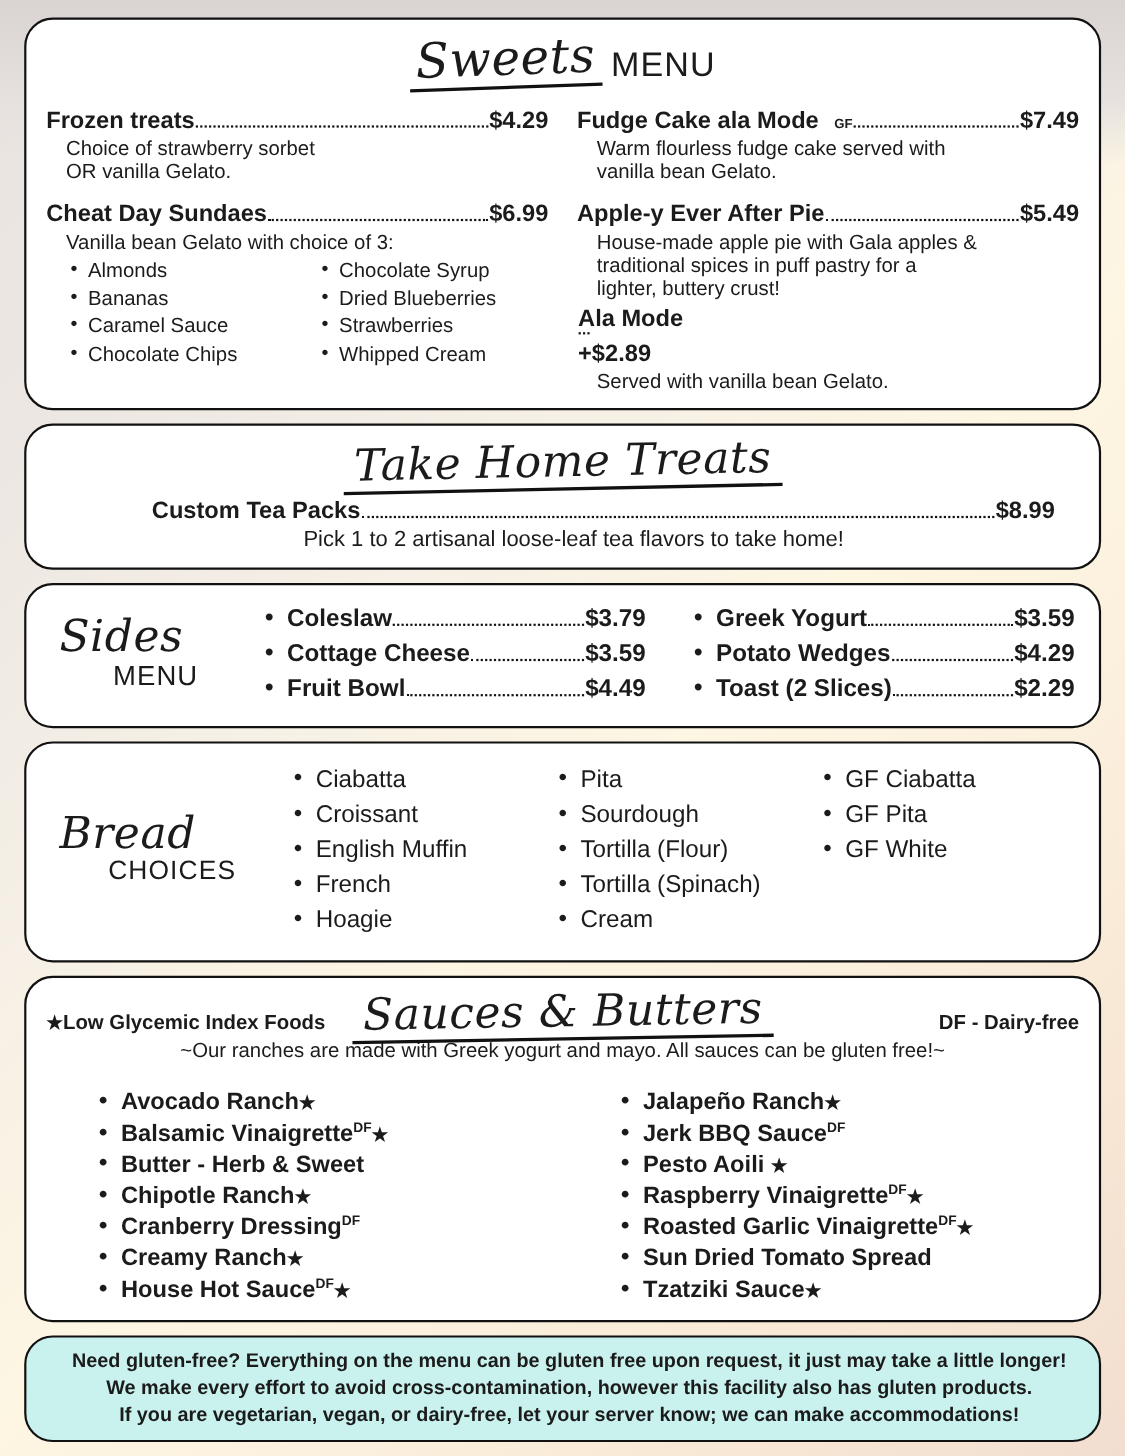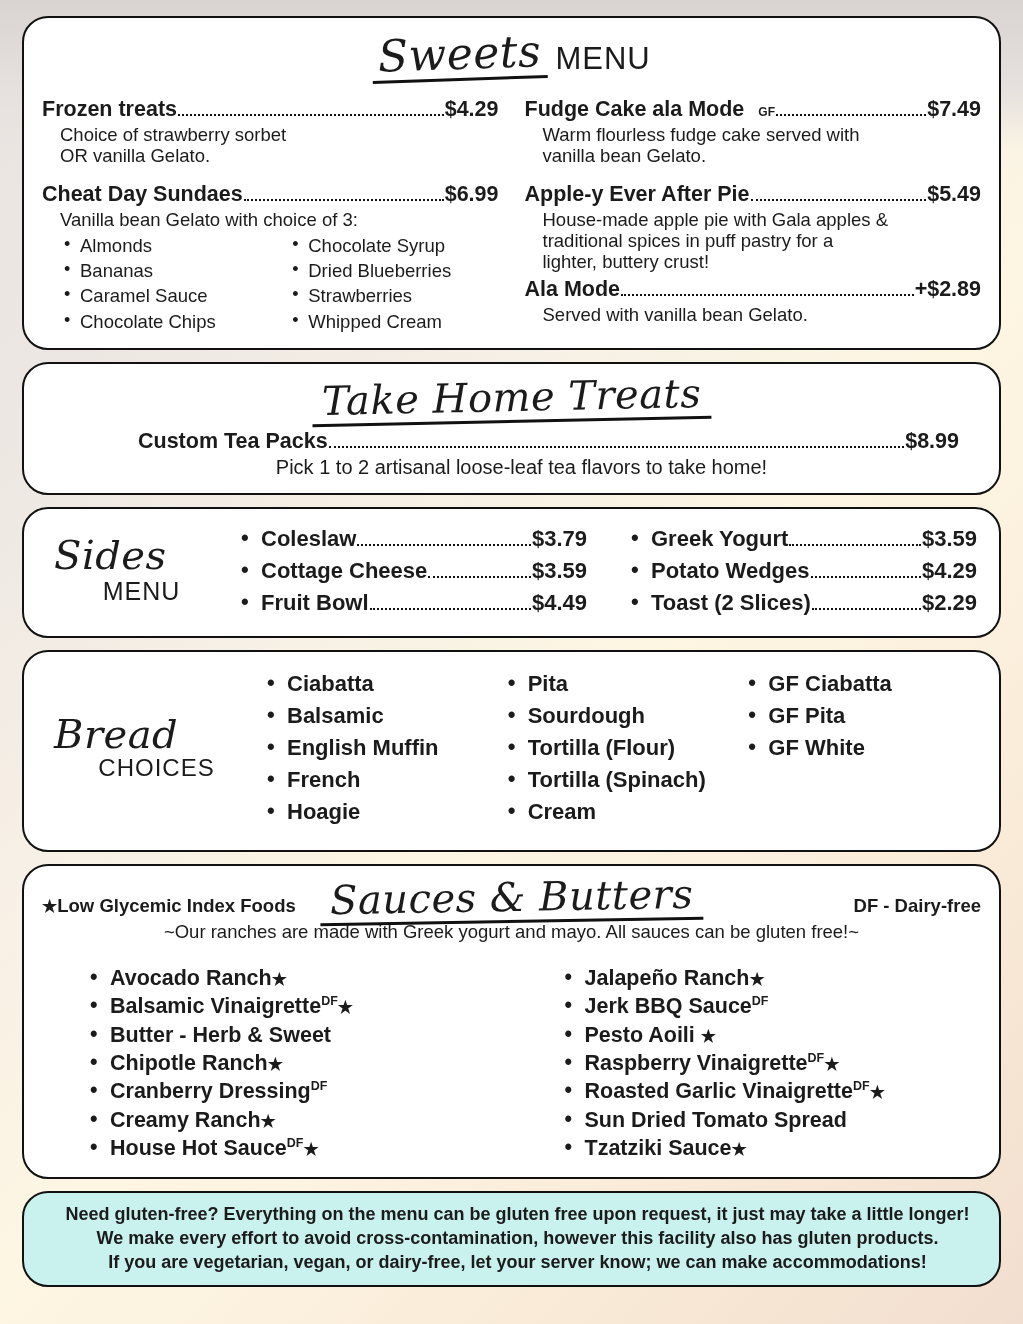--- a/index.html
+++ b/index.html
@@ -210,21 +210,21 @@
     flex: 1 1 auto;
     display: flex;
     gap: 10px;
   }
   .bread-cols ul {
     flex: 1 1 0;
     list-style: none;
     margin: 0;
     padding: 0;
     font-size: 22px;
-    font-weight: 700;
+    font-weight: 400;
     line-height: 1.45;
   }
   .bread-cols li { position: relative; padding-left: 22px; }
   .bread-cols li:before {
     content: "•";
     position: absolute;
     left: 2px; top: -1px;
   }
   
   .sauce-head {
@@ -357,21 +357,21 @@
           <span class="nm">Apple-y Ever After Pie</span>
           <span class="dots"></span>
           <span class="price">$5.49</span>
         </div>
         <div class="desc">
           <div>House-made apple pie with Gala apples &amp;</div>
           <div>traditional spices in puff pastry for a</div>
           <div>lighter, buttery crust!</div>
         </div>
 
-        <div class="item-line" style="margin-top:4px;">
+        <div class="item-line" style="margin-top:4px;flex-direction:column;">
           <span class="nm">Ala Mode</span>
           <span class="dots"></span>
           <span class="price">+$2.89</span>
         </div>
         <div class="desc">Served with vanilla bean Gelato.</div>
       </div>
     </div>
   </div>
 
   <div class="card">
@@ -433,21 +433,21 @@
 
   <div class="card">
     <div class="bread-wrap">
       <div class="bread-title">
         <span class="script big">Bread</span>
         <span class="small">CHOICES</span>
       </div>
       <div class="bread-cols">
         <ul>
           <li>Ciabatta</li>
-          <li>Balsamic</li>
+          <li>Croissant</li>
           <li>English Muffin</li>
           <li>French</li>
           <li>Hoagie</li>
         </ul>
         <ul>
           <li>Pita</li>
           <li>Sourdough</li>
           <li>Tortilla (Flour)</li>
           <li>Tortilla (Spinach)</li>
           <li>Cream</li>

